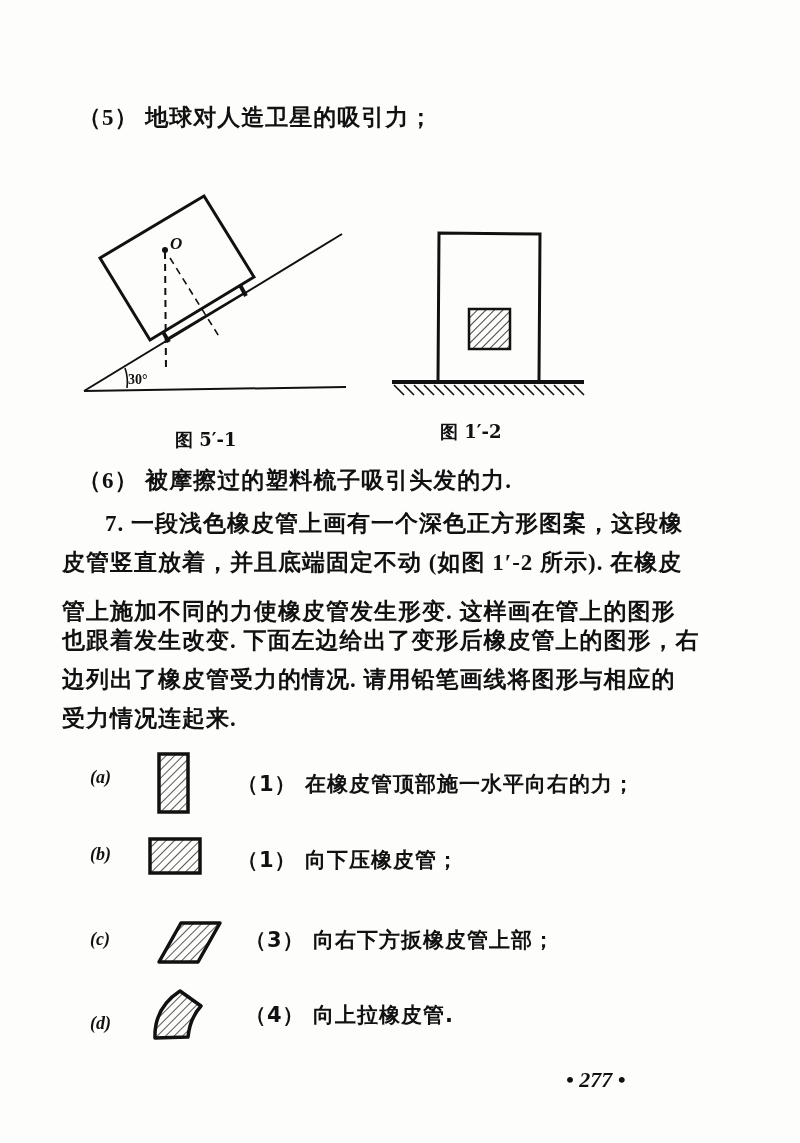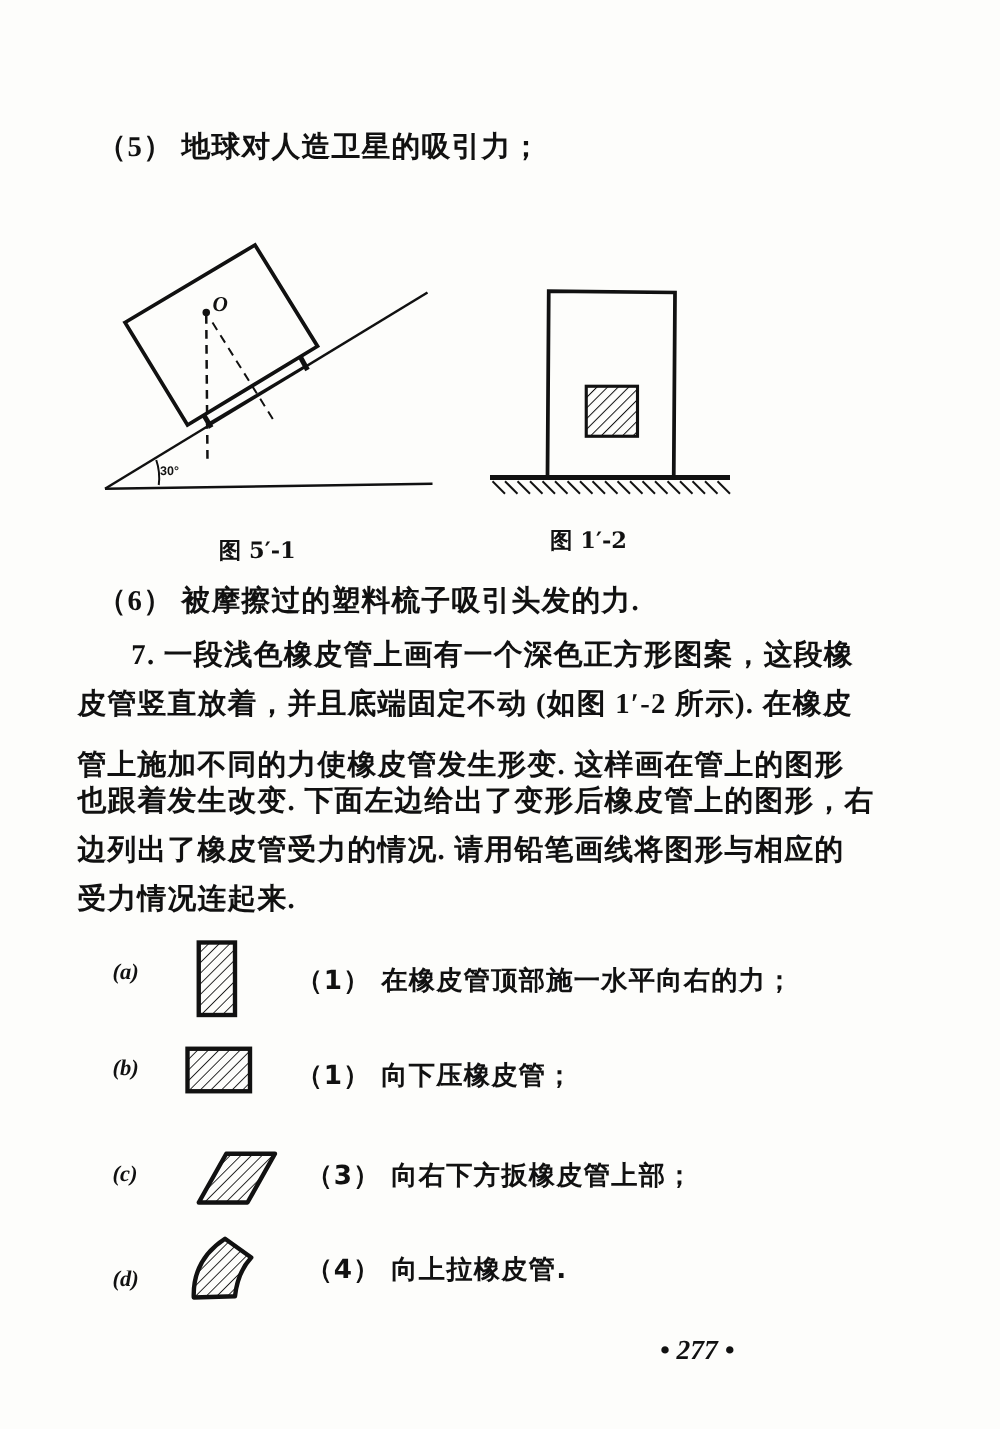--- a/index.html
+++ b/index.html
@@ -45,21 +45,21 @@
   <line x1="95" y1="160" x2="174" y2="113" stroke="#111" stroke-width="2"></line>
 
   <circle cx="95" cy="70" r="3" fill="#111"></circle>
 
   <line x1="95" y1="72" x2="96" y2="190" stroke="#111" stroke-width="2" stroke-dasharray="7,5"></line>
   <line x1="100" y1="78" x2="150" y2="158" stroke="#111" stroke-width="1.6" stroke-dasharray="7,5"></line>
 
   <path d="M55,188 A44,44 0 0 1 57,208" fill="none" stroke="#111" stroke-width="1.6"></path>
 </svg>
 <div class="abs label" style="left:170px; top:234px; font-size:17px;">O</div>
-<div class="abs" style="left:128px; top:372px; font-family:Liberation Sans, sans-serif; font-weight:bold; font-size:10px;">30°</div>
+<div class="abs" style="left:128px; top:372px; font-family:Liberation Serif, serif; font-weight:bold; font-size:14px;">30°</div>
 
 <svg class="abs" style="left:380px; top:220px;" width="220" height="180" viewBox="0 0 220 180">
   <defs>
     <pattern id="hatchR" patternUnits="userSpaceOnUse" width="6" height="6" patternTransform="rotate(45)">
       <line x1="0" y1="0" x2="0" y2="6" stroke="#111" stroke-width="1.6"></line>
     </pattern>
   </defs>
 
   <polyline points="58,160 59,13 160,14 159,160" fill="none" stroke="#111" stroke-width="3"></polyline>
 
@@ -122,13 +122,13 @@
   <polygon points="41,183 80,183 58,222 19,222" fill="url(#hatchL)" stroke="#111" stroke-width="3.5" stroke-linejoin="round"></polygon>
 
   <path d="M40,251 L61,266 Q50,278 48,297 L15,298 Q14,268 40,251 Z" fill="url(#hatchL)" stroke="#111" stroke-width="3.5" stroke-linejoin="round"></path>
 </svg>
 
 <div class="abs opt" style="left:237px; top:770px;">（1） 在橡皮管顶部施一水平向右的力；</div>
 <div class="abs opt" style="left:237px; top:846px;">（1） 向下压橡皮管；</div>
 <div class="abs opt" style="left:245px; top:926px;">（3） 向右下方扳橡皮管上部；</div>
 <div class="abs opt" style="left:245px; top:1001px;">（4） 向上拉橡皮管.</div>
 
-<div class="abs pagenum" style="left:528px; top:1067px;text-align:right;">• 277 •</div>
+<div class="abs pagenum" style="left:566px; top:1067px;text-align:right;">• 277 •</div>
 
 </body></html>

